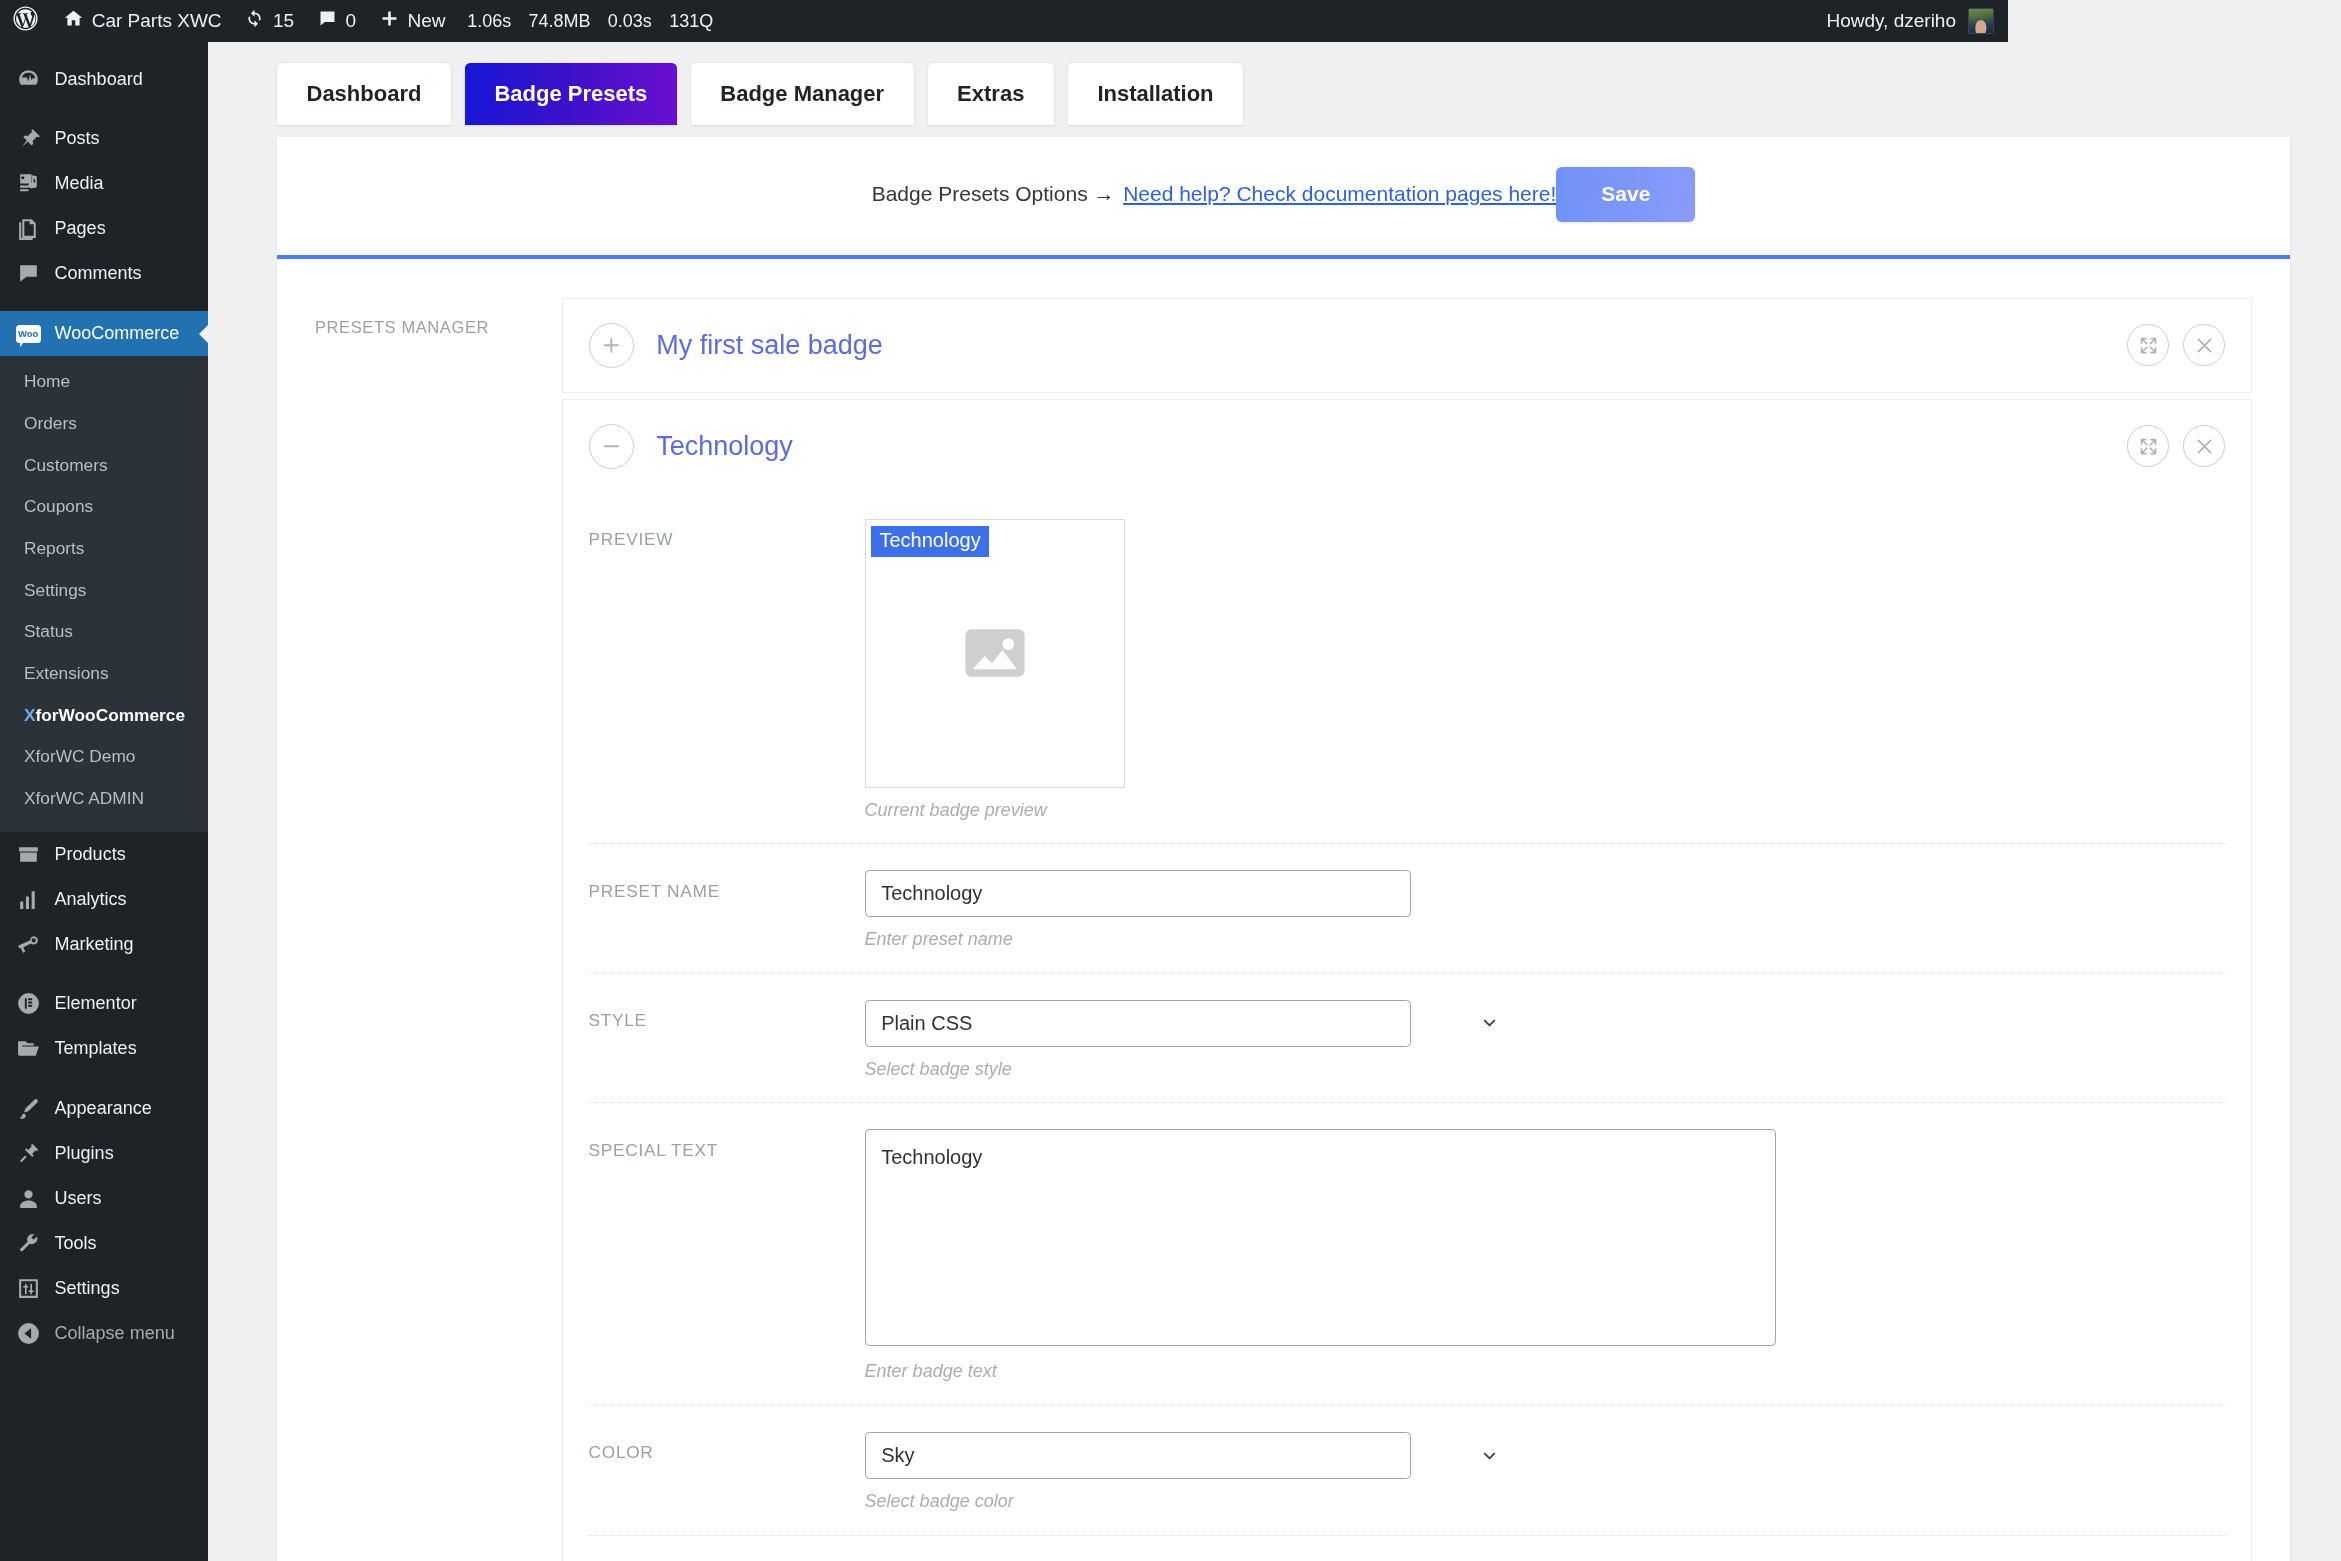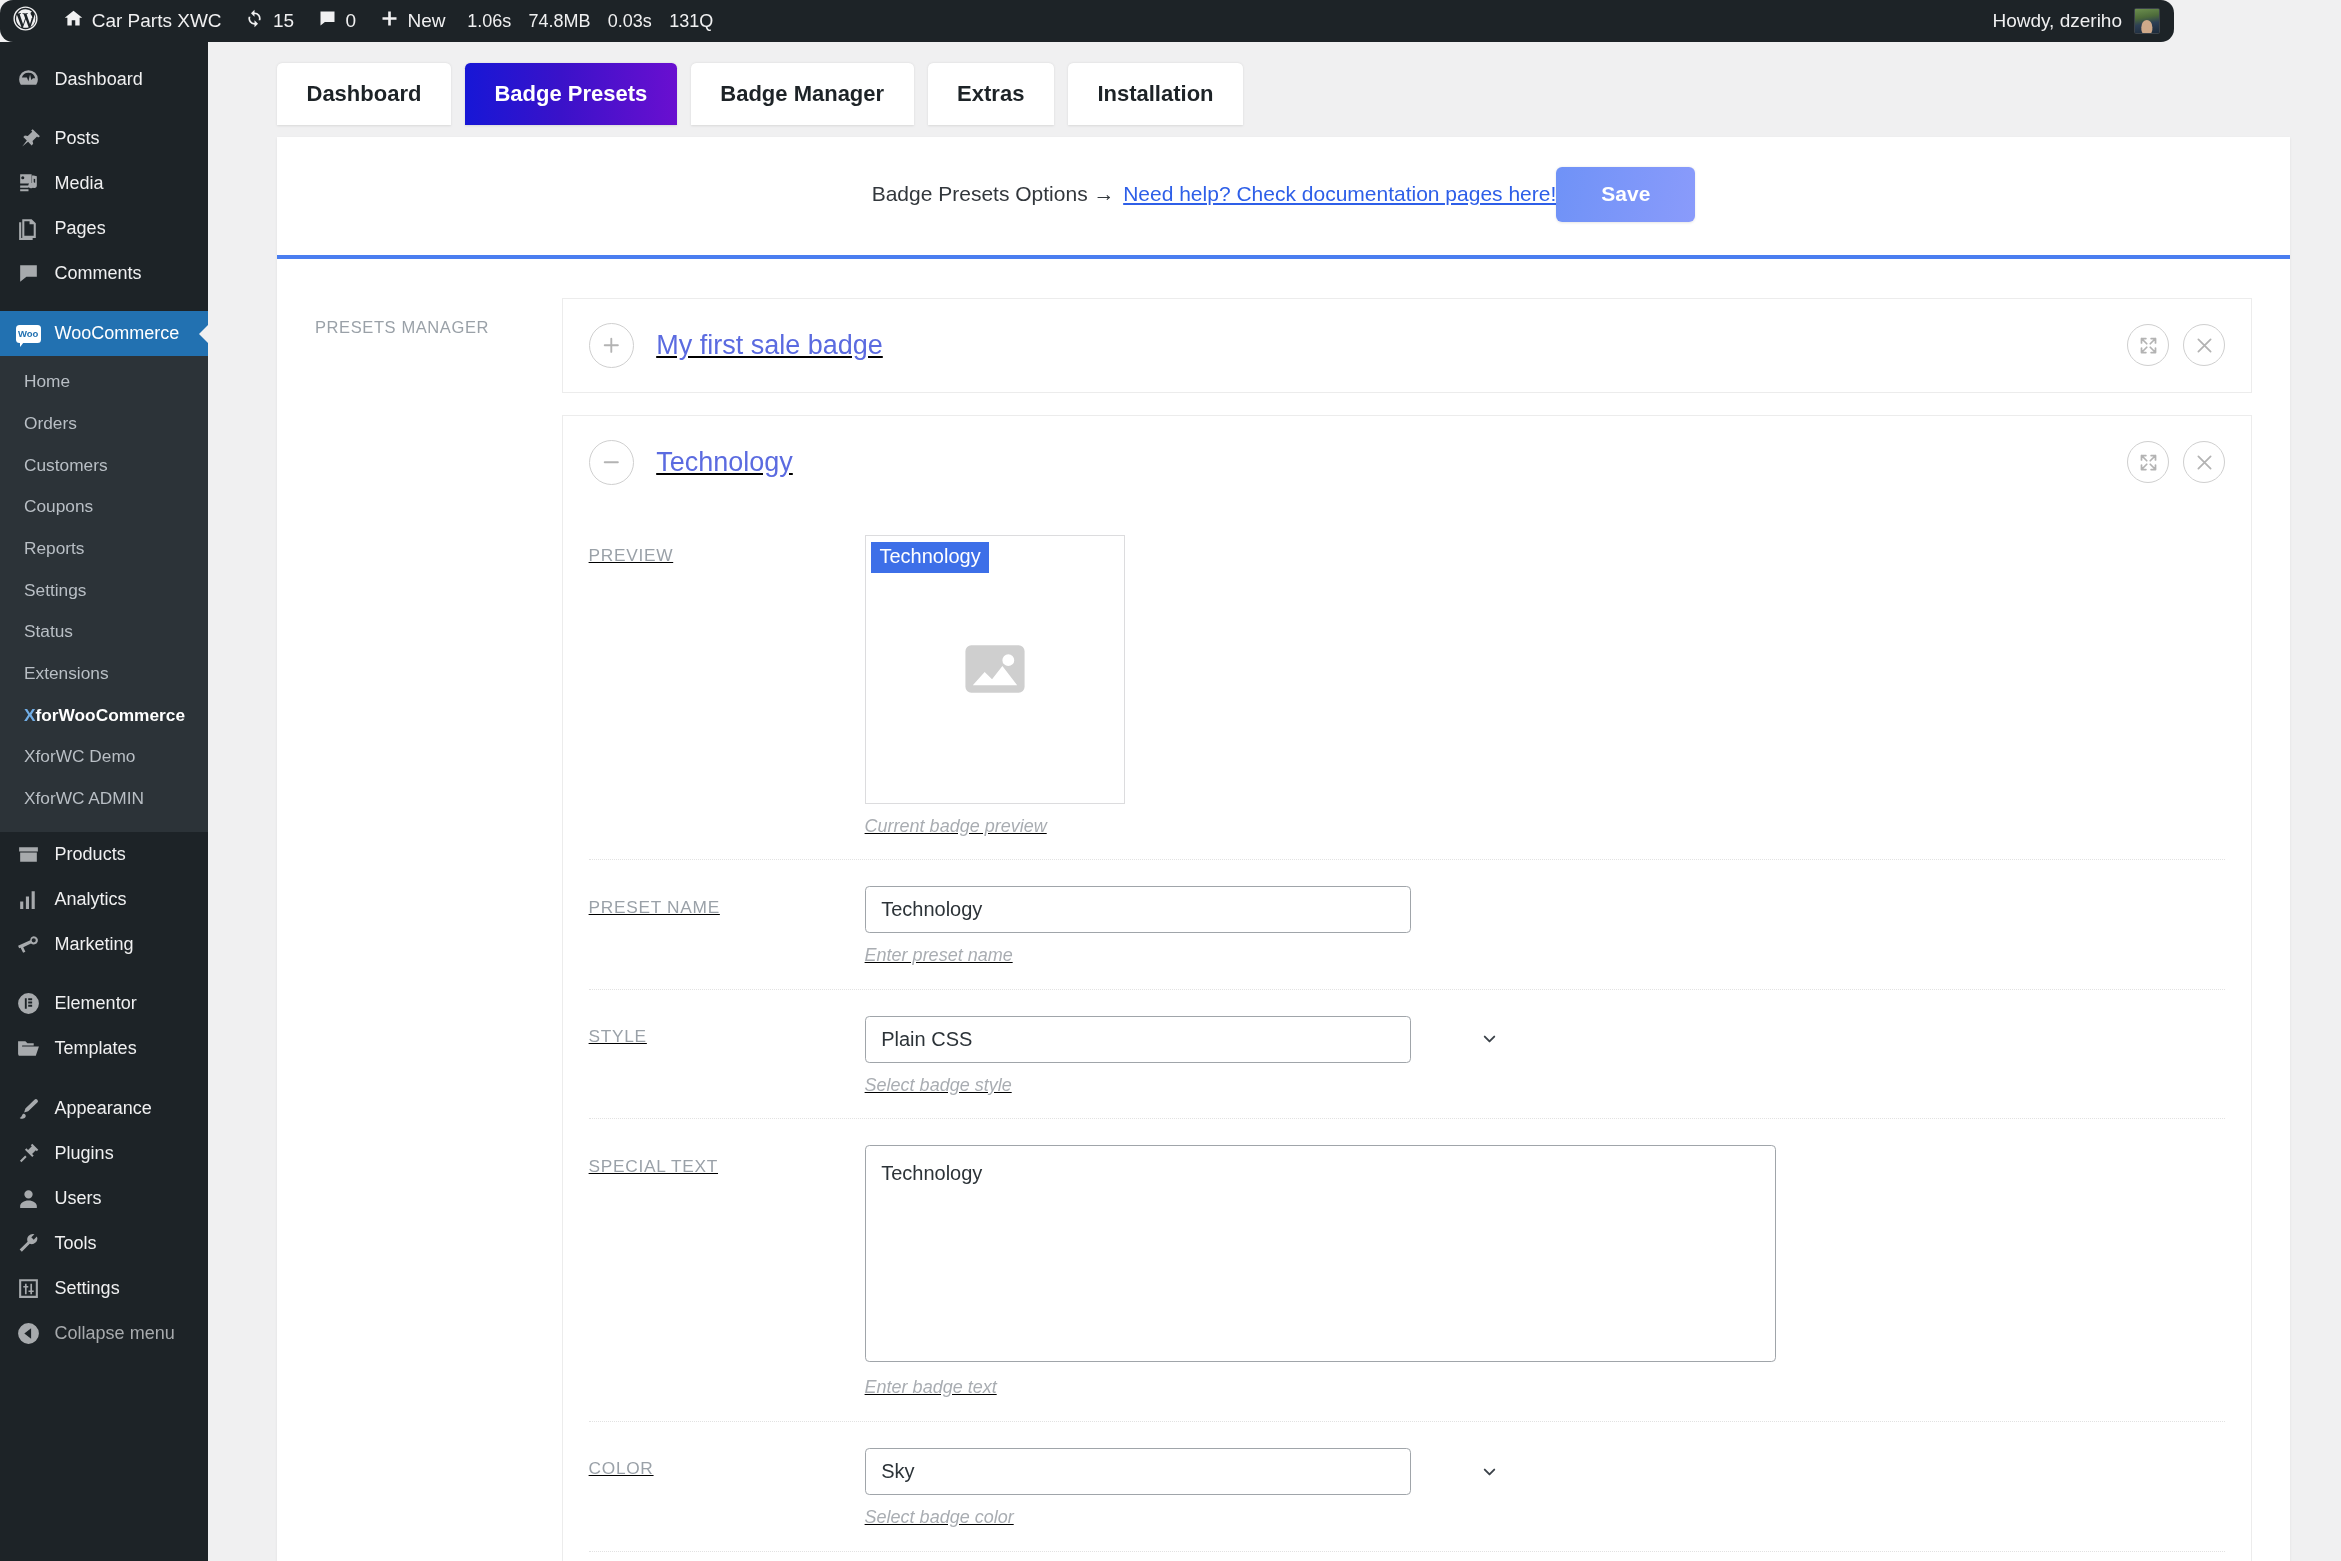--- a/index.html
+++ b/index.html
@@ -6,26 +6,25 @@
   html, body {
     width: 2342px; height: 1561px;
     font-family: "Liberation Sans", sans-serif;
     background: #f0f0f1;
     overflow: hidden;
   }
 
   
   #adminbar {
     position: absolute; top: 0; left: 0;
-    width: 2174px; height: 42px;
+    width: 2008px; height: 42px;
     background: #1d2327; color: #f0f0f1;
     display: flex; align-items: center;
     font-size: 19px;
     z-index: 50;
-    border-radius: 13px;
   }
   .ab-item {
     display: flex; align-items: center; gap: 7.8px;
     height: 42px; padding: 0 11.3px;
     color: #f0f0f1; white-space: nowrap;
     cursor: pointer;
   }
   .ab-item .lbl { color: #f0f0f1; }
   .ab-spacer { flex: 1; }
   .ab-right { display: flex; align-items: center; gap: 12px; padding-right: 14px; }
@@ -156,22 +155,21 @@
     padding: 59px 0 0 38px;
   }
   .section-label {
     font-size: 16.5px; color: #9aa1a8; letter-spacing: 0.6px;
   }
   .panel-right { flex: 1; padding: 39px 38px 0 15.6px; }
 
   
   .accordion {
     background: #fff; border: 0.9px solid #ececec;
-    margin-bottom: 22px;
-    text-decoration: underline;
+    margin-bottom: 6px;
   }
   .acc-head {
     display: flex; align-items: center;
     padding: 24px 26px;
   }
   .circle-btn {
     width: 45px; height: 45px; border-radius: 50%;
     border: 1.7px solid #cfcfcf;
     display: flex; align-items: center; justify-content: center;
     flex: 0 0 45px; cursor: pointer; background: #fff;

